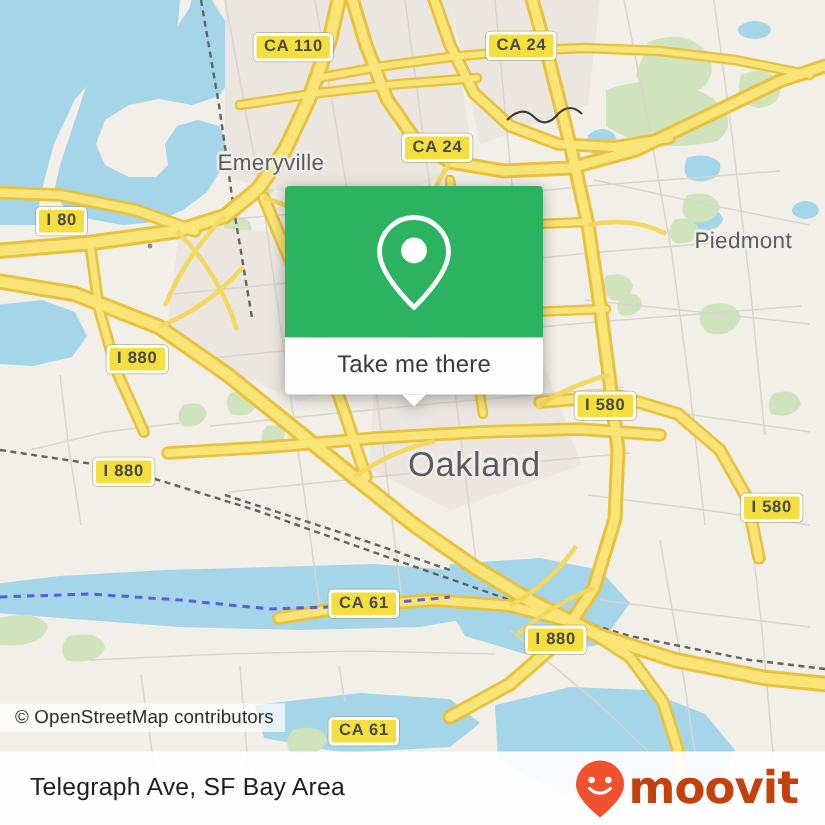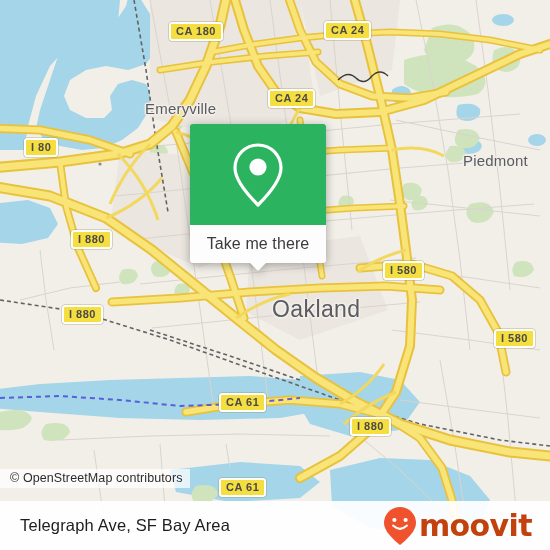--- a/index.html
+++ b/index.html
@@ -53,21 +53,21 @@
     padding: 1px 5px 2px 5px;
     line-height: 12px;
     white-space: nowrap;
     box-shadow: 0 0 0 .5px rgba(140,130,60,.55);
   }
 
   
   #popup-card {
     position: absolute;
     left: 190px; top: 124px;
-    width: 136px;
+    width: 172px;
     border-radius: 3px;
     overflow: visible;
     filter: drop-shadow(0 2px 5px rgba(0,0,0,.32));
   }
   #popup-image {
     height: 101px;
     background: #2bb35f;
     border-radius: 3px 3px 0 0;
     display: flex;
     align-items: center;
@@ -328,21 +328,21 @@
         <path d="M 338,80 q 10,-10 18,-2 q 8,8 16,-2 q 8,-8 16,0" fill="none" stroke="#3c3c3c" stroke-width="1.4"></path>
 
         <circle cx="100" cy="164" r="1.6" fill="#8a8a8a"></circle>
       </g>
     </svg>
 
     <div class="place-label place-town" style="left:145px; top:100px;">Emeryville</div>
     <div class="place-label place-town" style="left:463px; top:152px;">Piedmont</div>
     <div class="place-label place-city" style="left:230px; top:296px;">Oakland</div>
 
-    <div class="shield" style="left:169px; top:22px;">CA 180</div>
+    <div class="shield" style="left:169px; top:22px;">CA 110</div>
     <div class="shield" style="left:324px; top:21px;">CA 24</div>
     <div class="shield" style="left:268px; top:89px;">CA 24</div>
     <div class="shield" style="left:24px; top:138px;">I 80</div>
     <div class="shield" style="left:71px; top:230px;">I 880</div>
     <div class="shield" style="left:62px; top:305px;">I 880</div>
     <div class="shield" style="left:383px; top:261px;">I 580</div>
     <div class="shield" style="left:494px; top:329px;">I 580</div>
     <div class="shield" style="left:219px; top:393px;">CA 61</div>
     <div class="shield" style="left:350px; top:417px;">I 880</div>
     <div class="shield" style="left:219px; top:478px;">CA 61</div>

